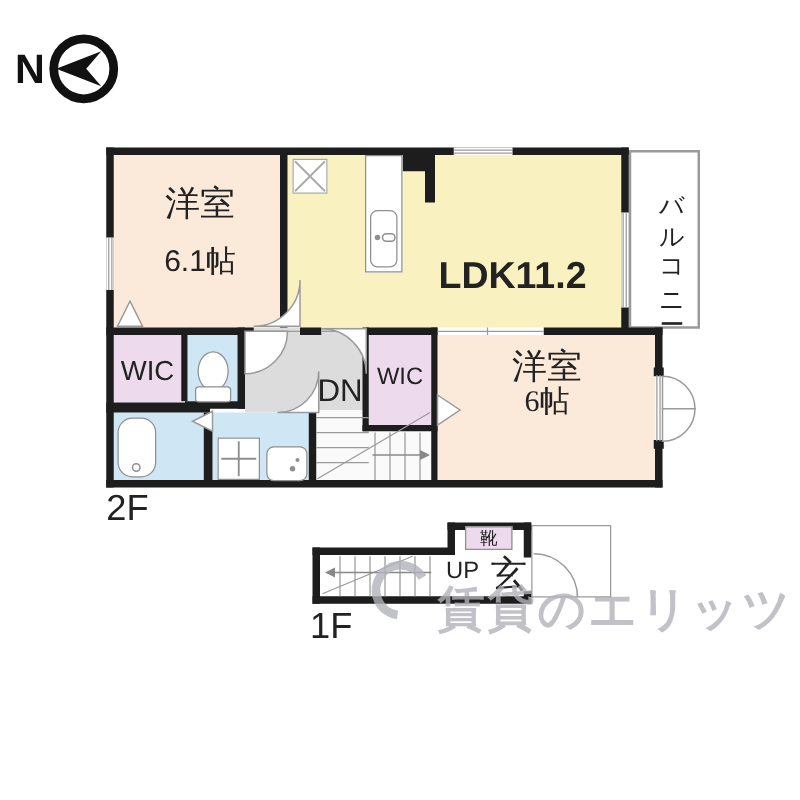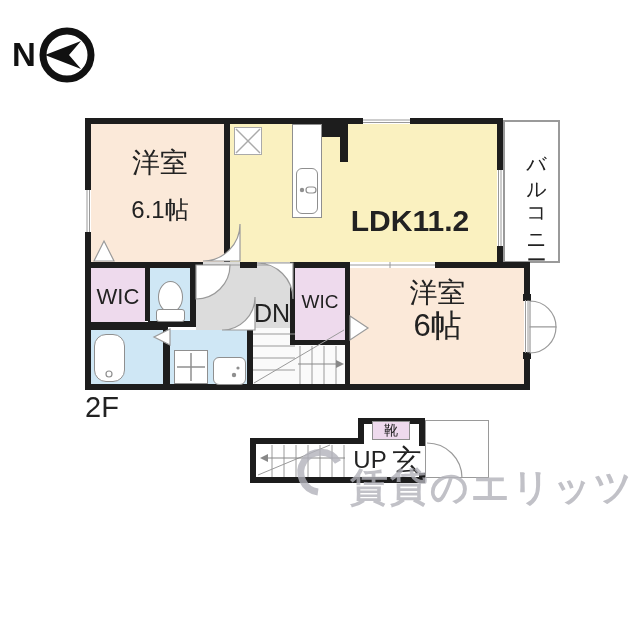--- a/index.html
+++ b/index.html
@@ -175,32 +175,33 @@
   </svg>
 
   <div class="lbl jp" style="left:100px;top:148px;width:120px;font-size:28px;">洋室</div>
   <div class="lbl jp" style="left:100px;top:197px;width:120px;font-size:24px;">6.1帖</div>
   <div class="lbl" style="left:330px;top:170px;width:160px;font-size:30px;font-weight:600;margin-top:35px;">LDK11.2</div>
   <div class="balcony-lbl" style="left:513px;top:138px;width:38px;height:118px;">バルコニー</div>
   <div class="lbl" style="left:91px;top:285px;width:54px;font-size:22px;">WIC</div>
   <div class="lbl" style="left:295px;top:292px;width:50px;font-size:19px;">WIC</div>
   <div class="lbl" style="left:250px;top:300px;width:44px;font-size:25px;">DN</div>
   <div class="lbl jp" style="left:375px;top:278px;width:125px;font-size:28px;">洋室</div>
-  <div class="lbl jp" style="left:375px;top:310px;width:125px;font-size:31px;">6帖</div>
+  <div class="lbl jp" style="left:375px;top:310px;width:125px;font-size:24px;font-family:Liberation Serif, serif;">6帖</div>
   <div class="lbl" style="left:85px;top:392px;width:60px;font-size:29px;font-weight:500;text-align:left;">2F</div>
 
   <div class="porch" style="left:425px;top:420px;width:64px;height:58px;"></div>
   <div class="wall" style="left:250px;top:438px;width:6px;height:45px;"></div>
   <div class="wall" style="left:250px;top:477px;width:175px;height:6px;"></div>
   <div class="wall" style="left:250px;top:438px;width:114px;height:6px;"></div>
   <div class="wall" style="left:358px;top:418px;width:67px;height:6px;"></div>
   <div class="wall" style="left:358px;top:418px;width:6px;height:26px;"></div>
   <div class="wall" style="left:419px;top:418px;width:6px;height:28px;"></div>
   <div class="wall" style="left:419px;top:473px;width:6px;height:10px;"></div>
   <div class="fixture" style="left:372px;top:421px;width:38px;height:19px;background:var(--room_pink,#eedaed);"></div>
 
-  <div class="lbl" style="left:348px;top:447px;width:44px;font-size:24px;font-weight:500;">UP</div>
+  <div class="lbl" style="left:348px;top:447px;width:44px;font-size:19px;font-weight:500;">UP</div>
   <div class="lbl jp" style="left:390px;top:445px;width:34px;font-size:29px;">玄</div>
   <div class="lbl jp" style="left:372px;top:423px;width:38px;font-size:14px;">靴</div>
+  <div class="lbl" style="left:248px;top:486px;width:60px;font-size:29px;font-weight:500;text-align:left;">1F</div>
 
   <div class="watermark" style="left:350px;top:450px;margin-top:12px;">賃貸のエリッツ</div>
 
 </div>
 
 </body></html>

